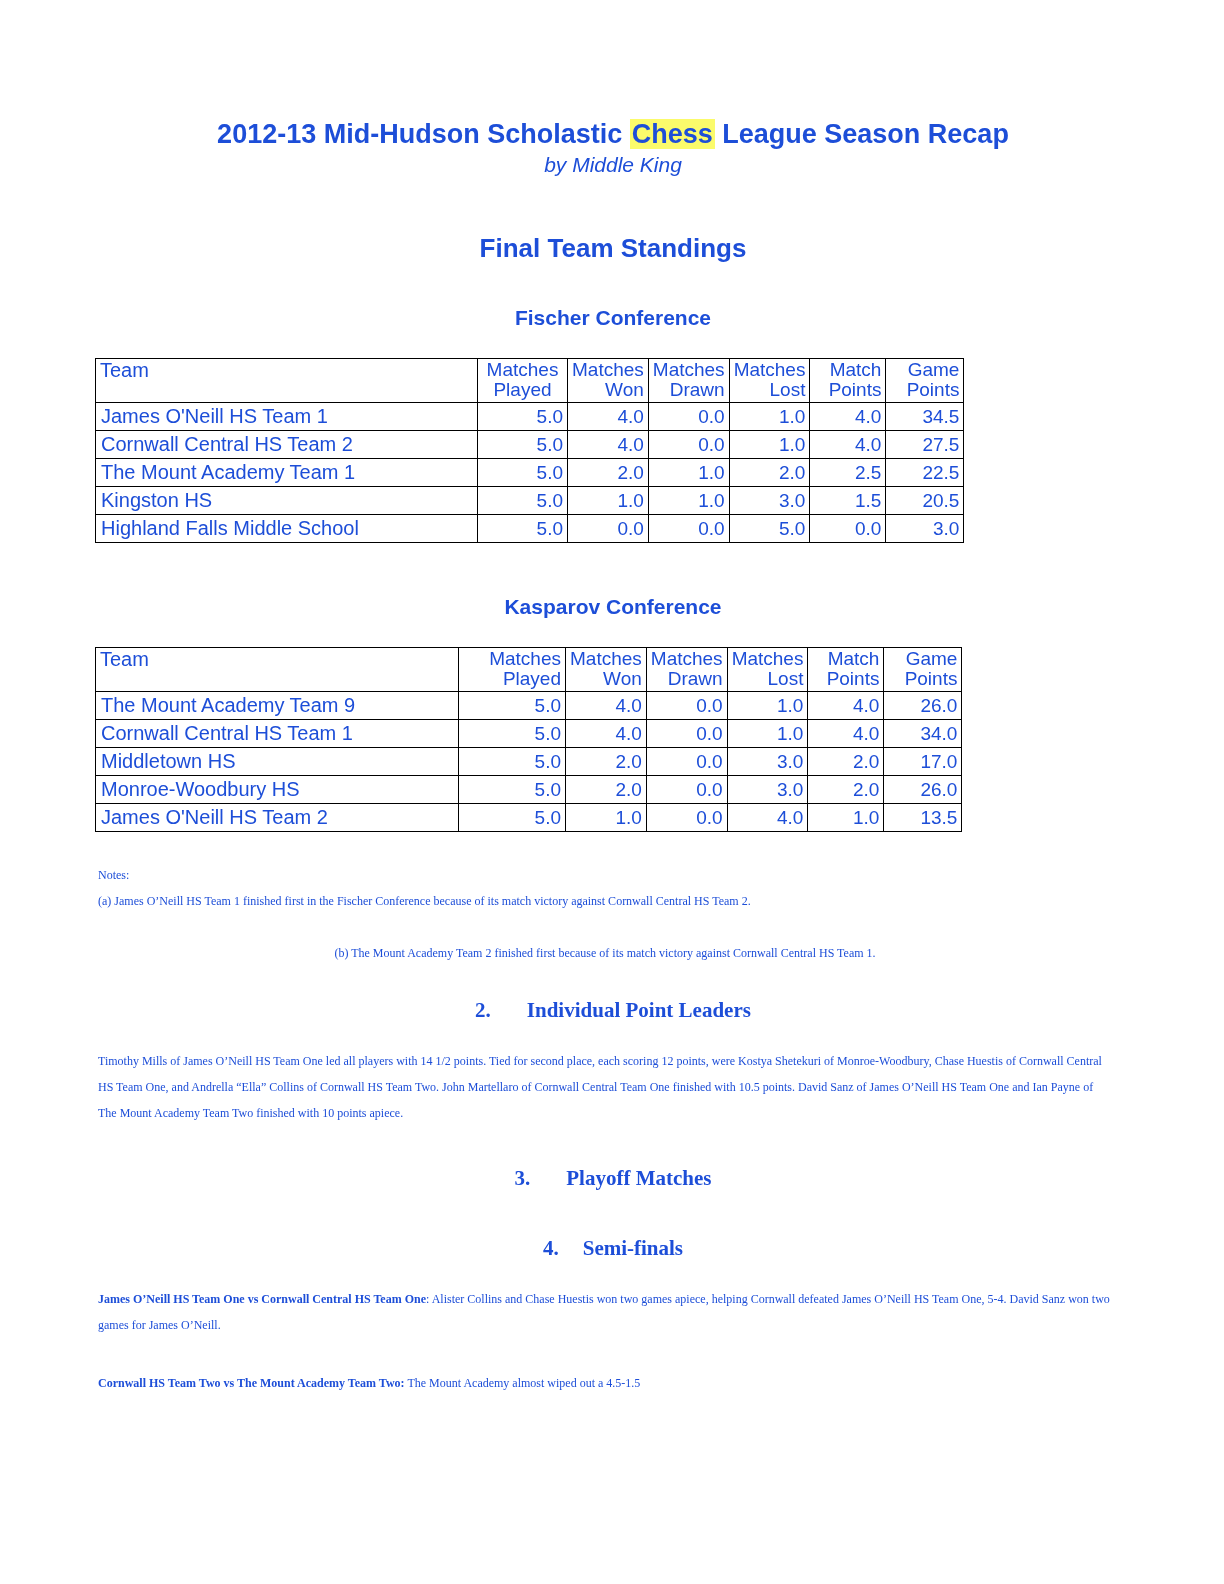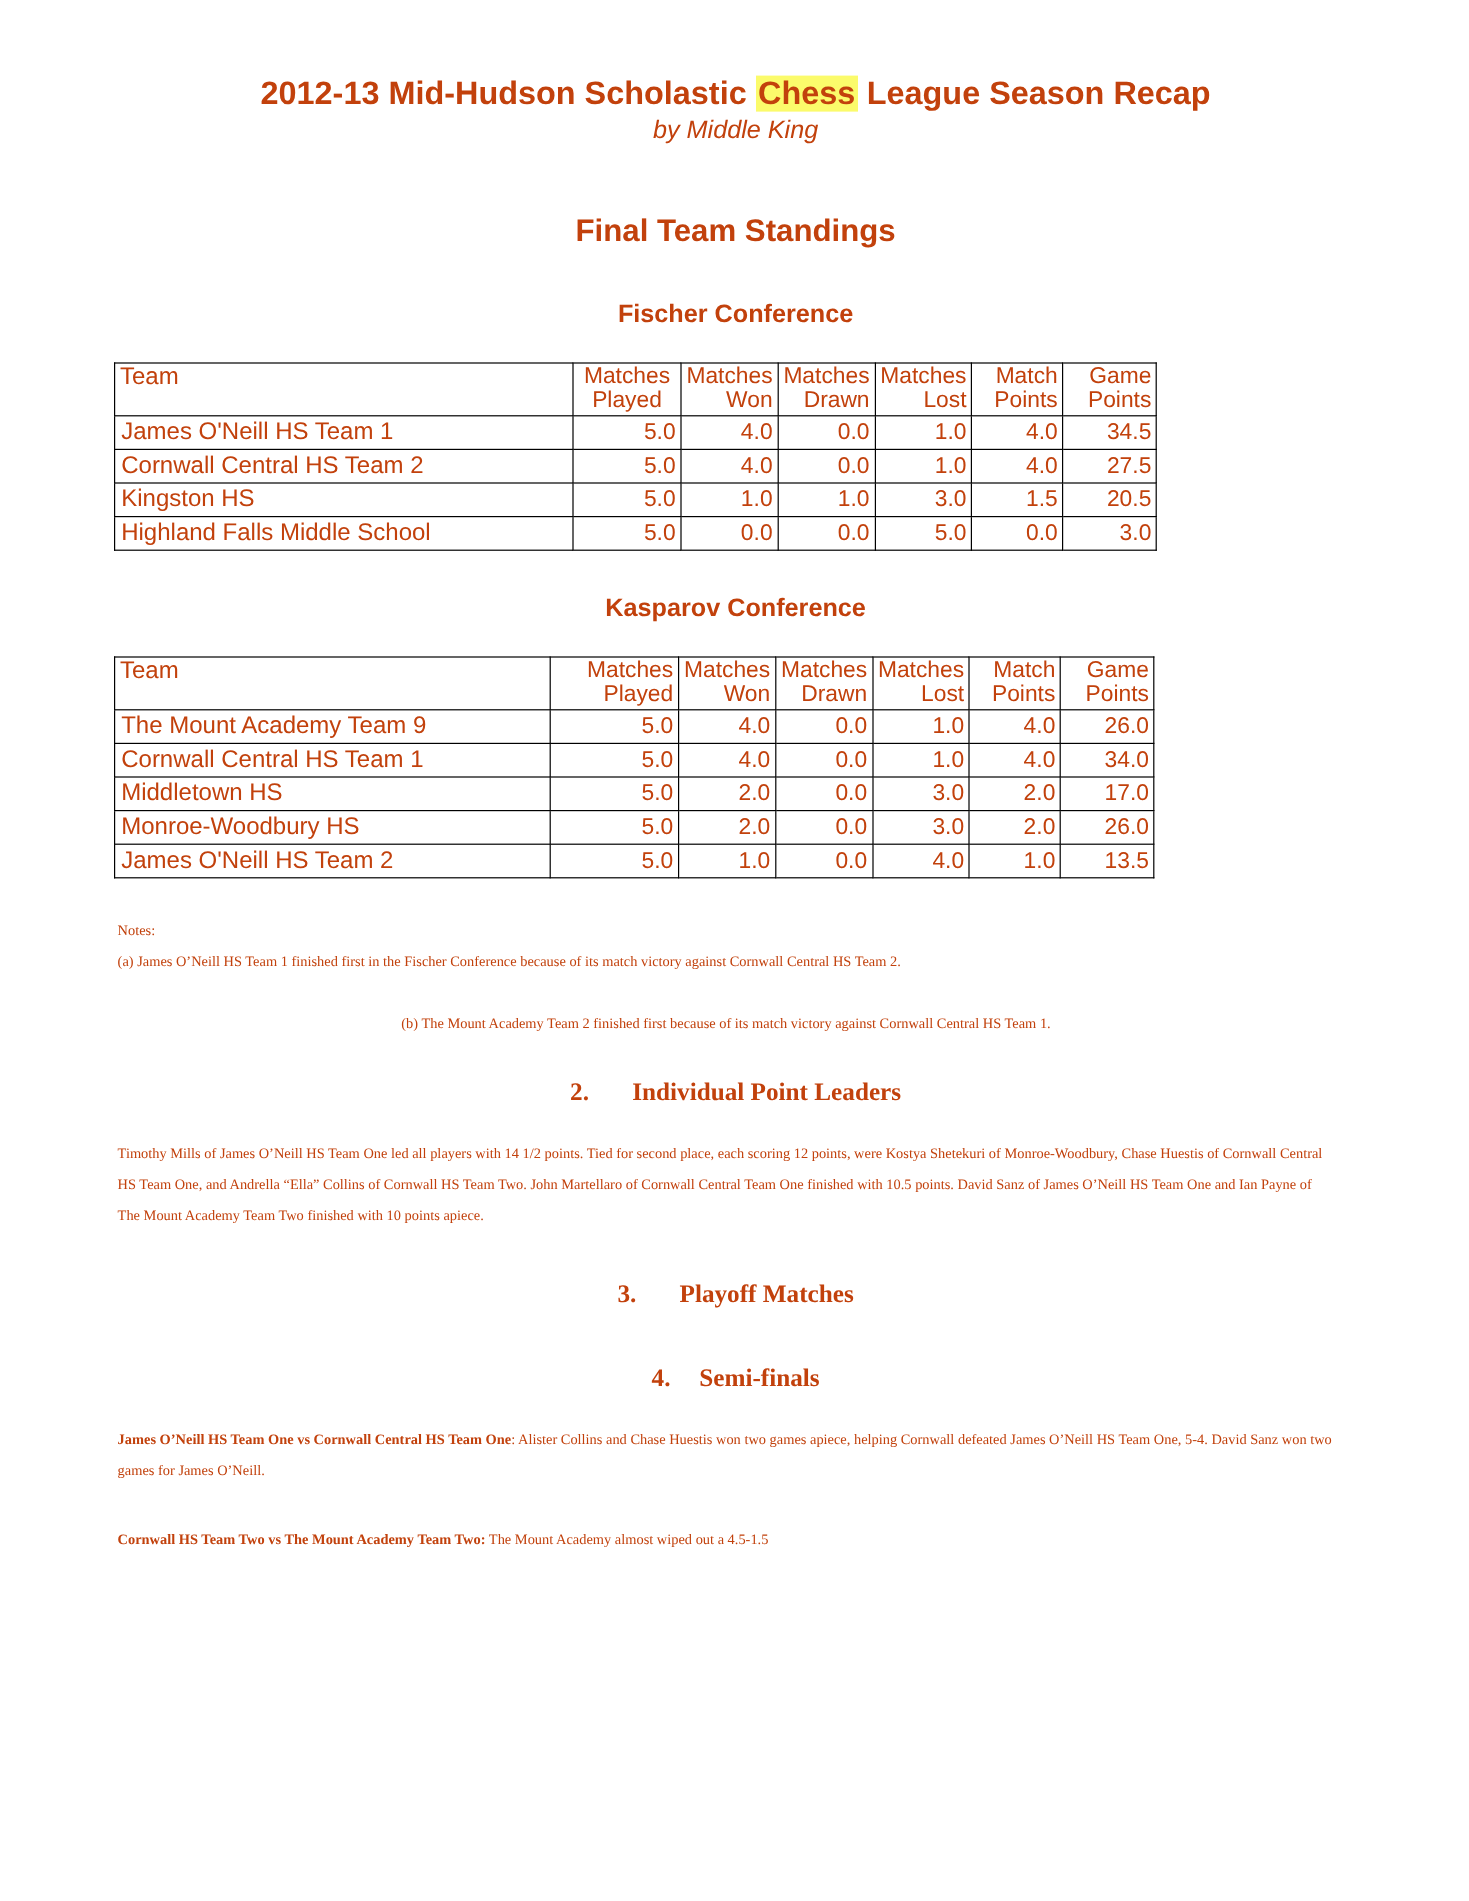--- a/index.html
+++ b/index.html
@@ -1,27 +1,27 @@
 <!DOCTYPE html>
 <html><head>
 <meta charset="utf-8">
 <style>
   html,body{margin:0;padding:0;background:#fff;}
   .page{
-    width:1224px;height:1584px;box-sizing:border-box;background:#fff;color:#c2410c;
-    padding:56px 96px 0 98px;overflow:hidden;position:relative;
+    width:1224px;height:1584px;box-sizing:border-box;background:#fff;color:#1d4ed8;
+    padding:112px 96px 0 98px;overflow:hidden;position:relative;
     font-family:"Liberation Sans",sans-serif;
   }
   .doc-title{font-size:27px;font-weight:bold;text-align:center;margin:6px 0 0 0;line-height:1.2;}
   .hl{padding:0 2px;}
   .byline{font-size:21px;font-style:italic;text-align:center;margin-top:3px;}
   .standings-title{font-size:26px;font-weight:bold;text-align:center;margin-top:56px;}
   .conf-heading{font-size:21px;font-weight:bold;text-align:center;}
   .conf-heading.first{margin-top:42px;}
-  .conf-heading.second{margin-top:36px;}
+  .conf-heading.second{margin-top:52px;}
   table.standings{border-collapse:collapse;table-layout:fixed;margin-left:-3px;}
   table.standings{margin-top:28px;}
   .standings th,.standings td{
     border:1px solid #000;font-size:19px;font-weight:normal;overflow:hidden;white-space:nowrap;
   }
   .standings th{vertical-align:top;padding:1px 4px 2px 4px;line-height:20px;text-align:right;}
   .standings th:first-child{text-align:left;font-size:20px;}
   table.fischer th:nth-child(2){text-align:center;}
   .standings td{height:27px;padding:0 5px;text-align:left;font-size:20px;}
   .standings td.num{text-align:right;padding-right:4px;font-size:19px;}
@@ -110,20 +110,29 @@
         <tr>
           <td>Cornwall Central HS Team 2</td>
           <td class="num">5.0</td>
           <td class="num">4.0</td>
           <td class="num">0.0</td>
           <td class="num">1.0</td>
           <td class="num">4.0</td>
           <td class="num">27.5</td>
         </tr>
         <tr>
+          <td>The Mount Academy Team 1</td>
+          <td class="num">5.0</td>
+          <td class="num">2.0</td>
+          <td class="num">1.0</td>
+          <td class="num">2.0</td>
+          <td class="num">2.5</td>
+          <td class="num">22.5</td>
+        </tr>
+        <tr>
           <td>Kingston HS</td>
           <td class="num">5.0</td>
           <td class="num">1.0</td>
           <td class="num">1.0</td>
           <td class="num">3.0</td>
           <td class="num">1.5</td>
           <td class="num">20.5</td>
         </tr>
         <tr>
           <td>Highland Falls Middle School</td>

